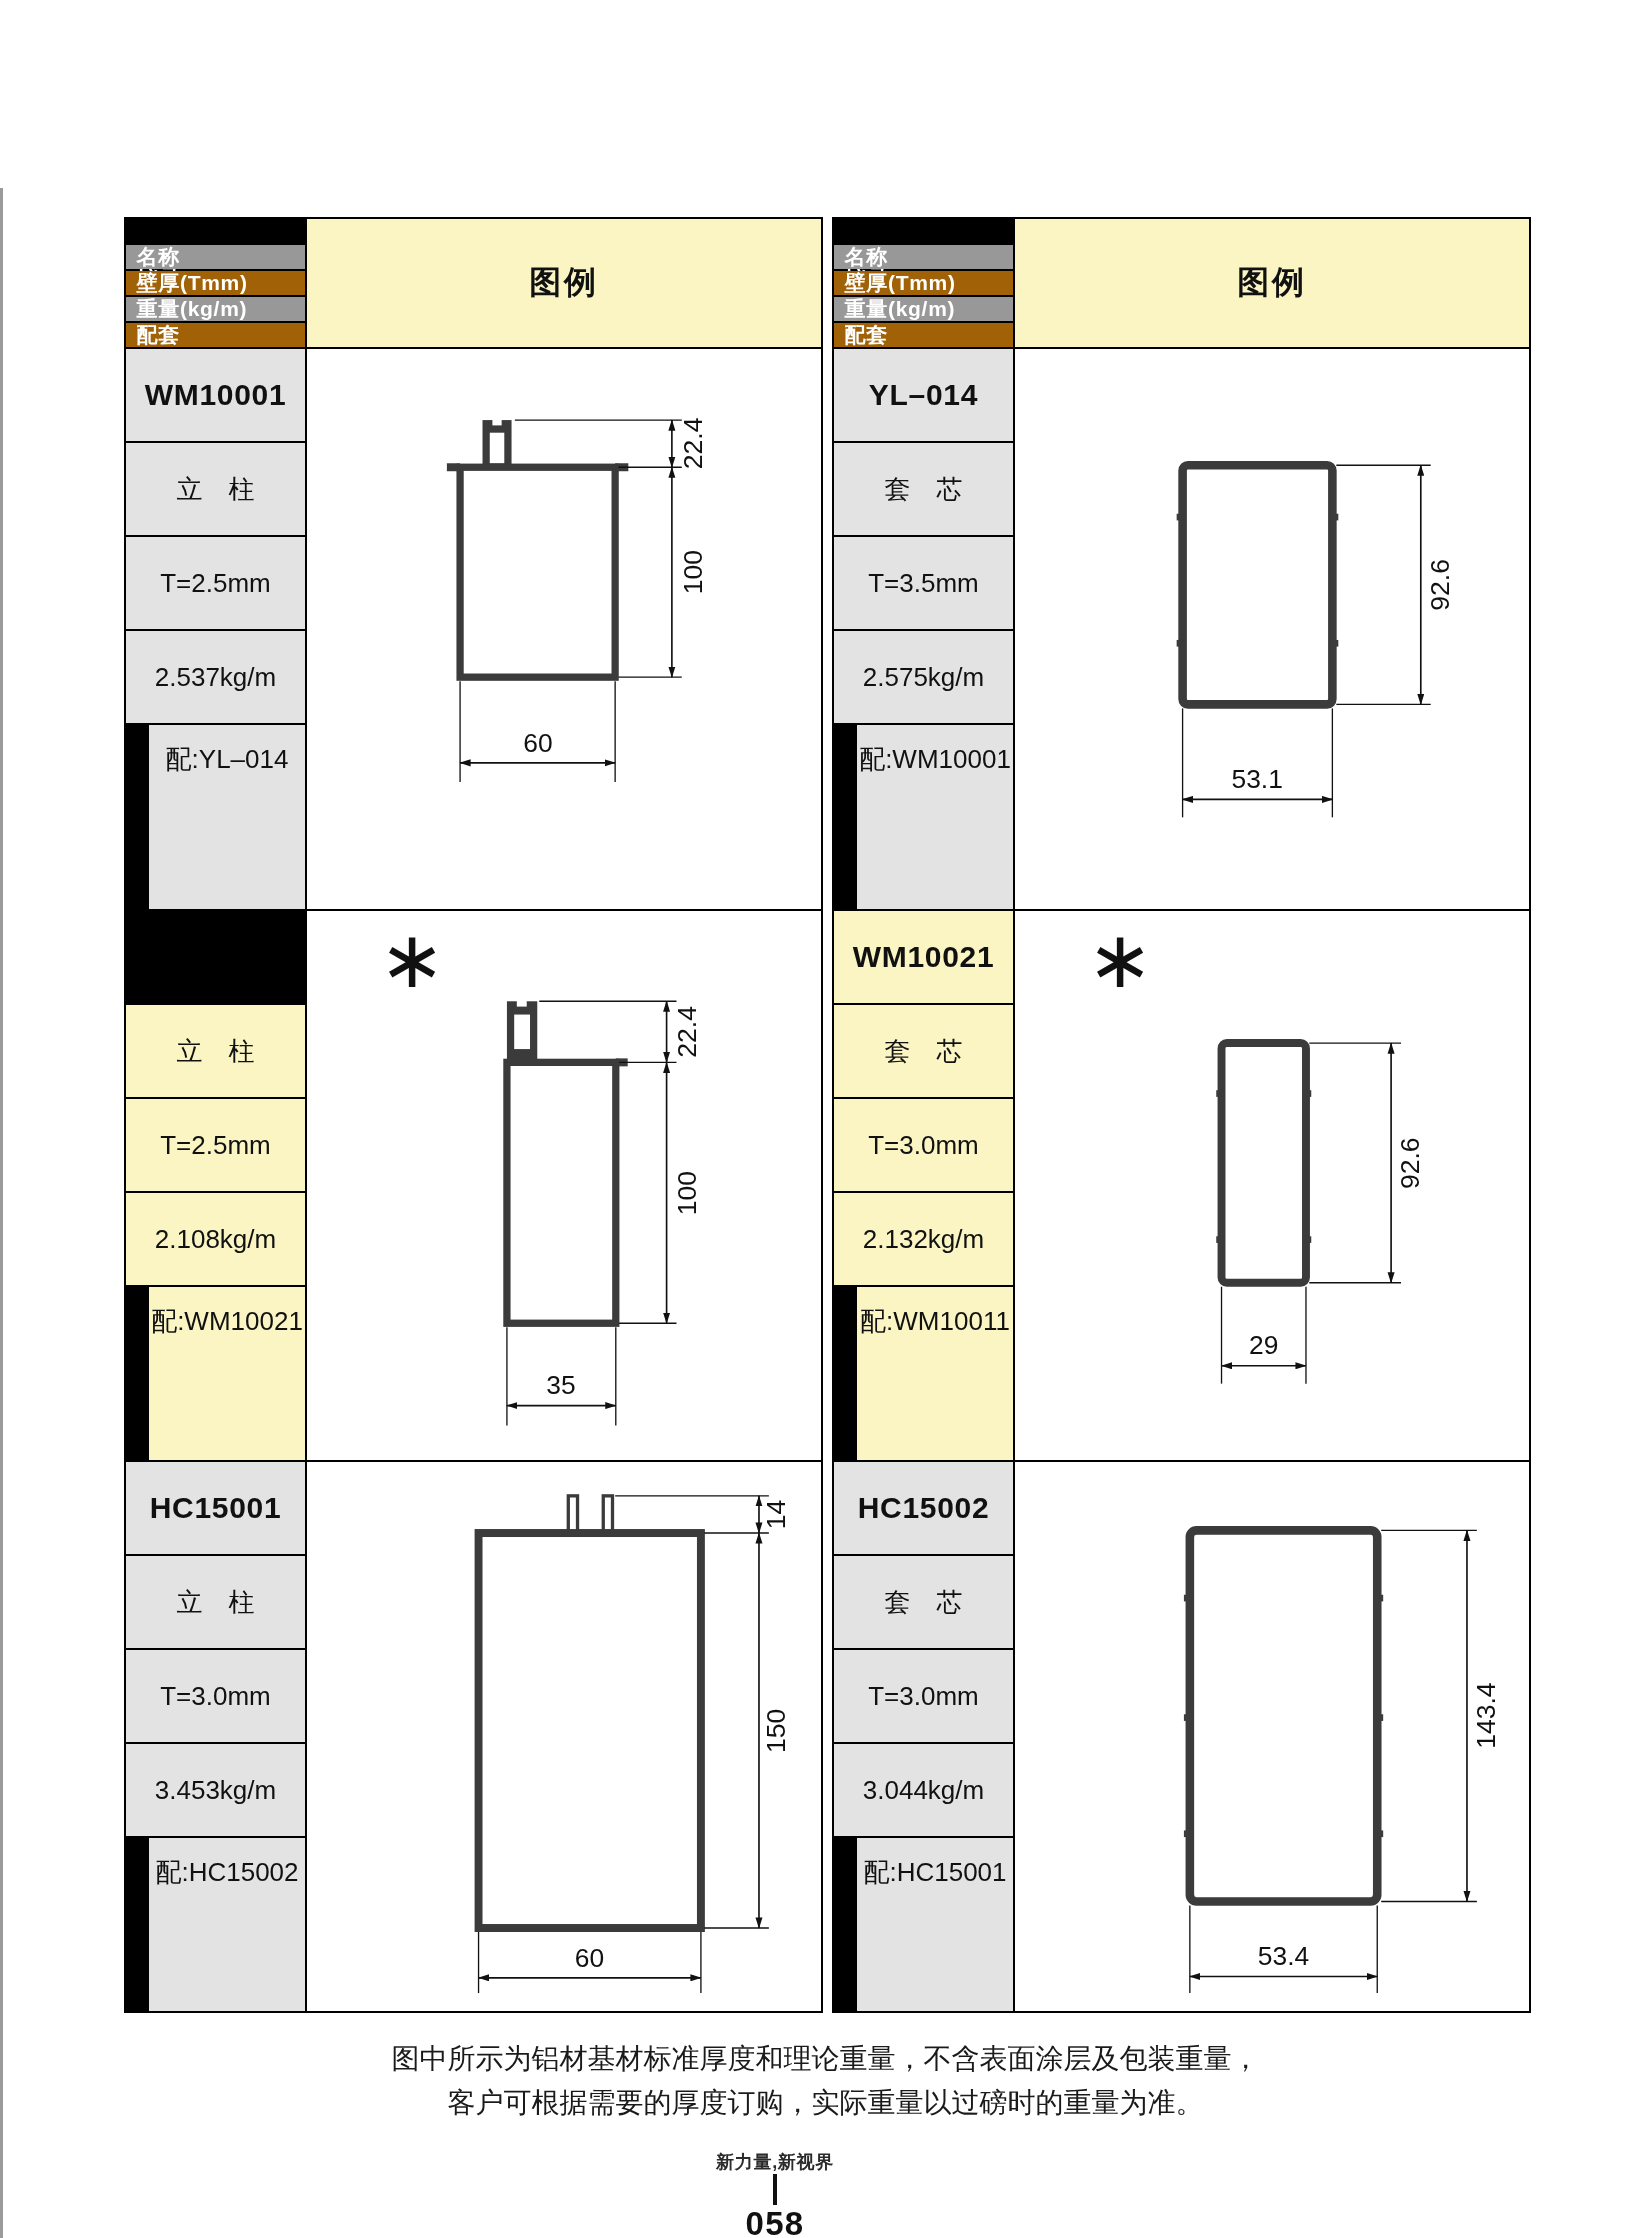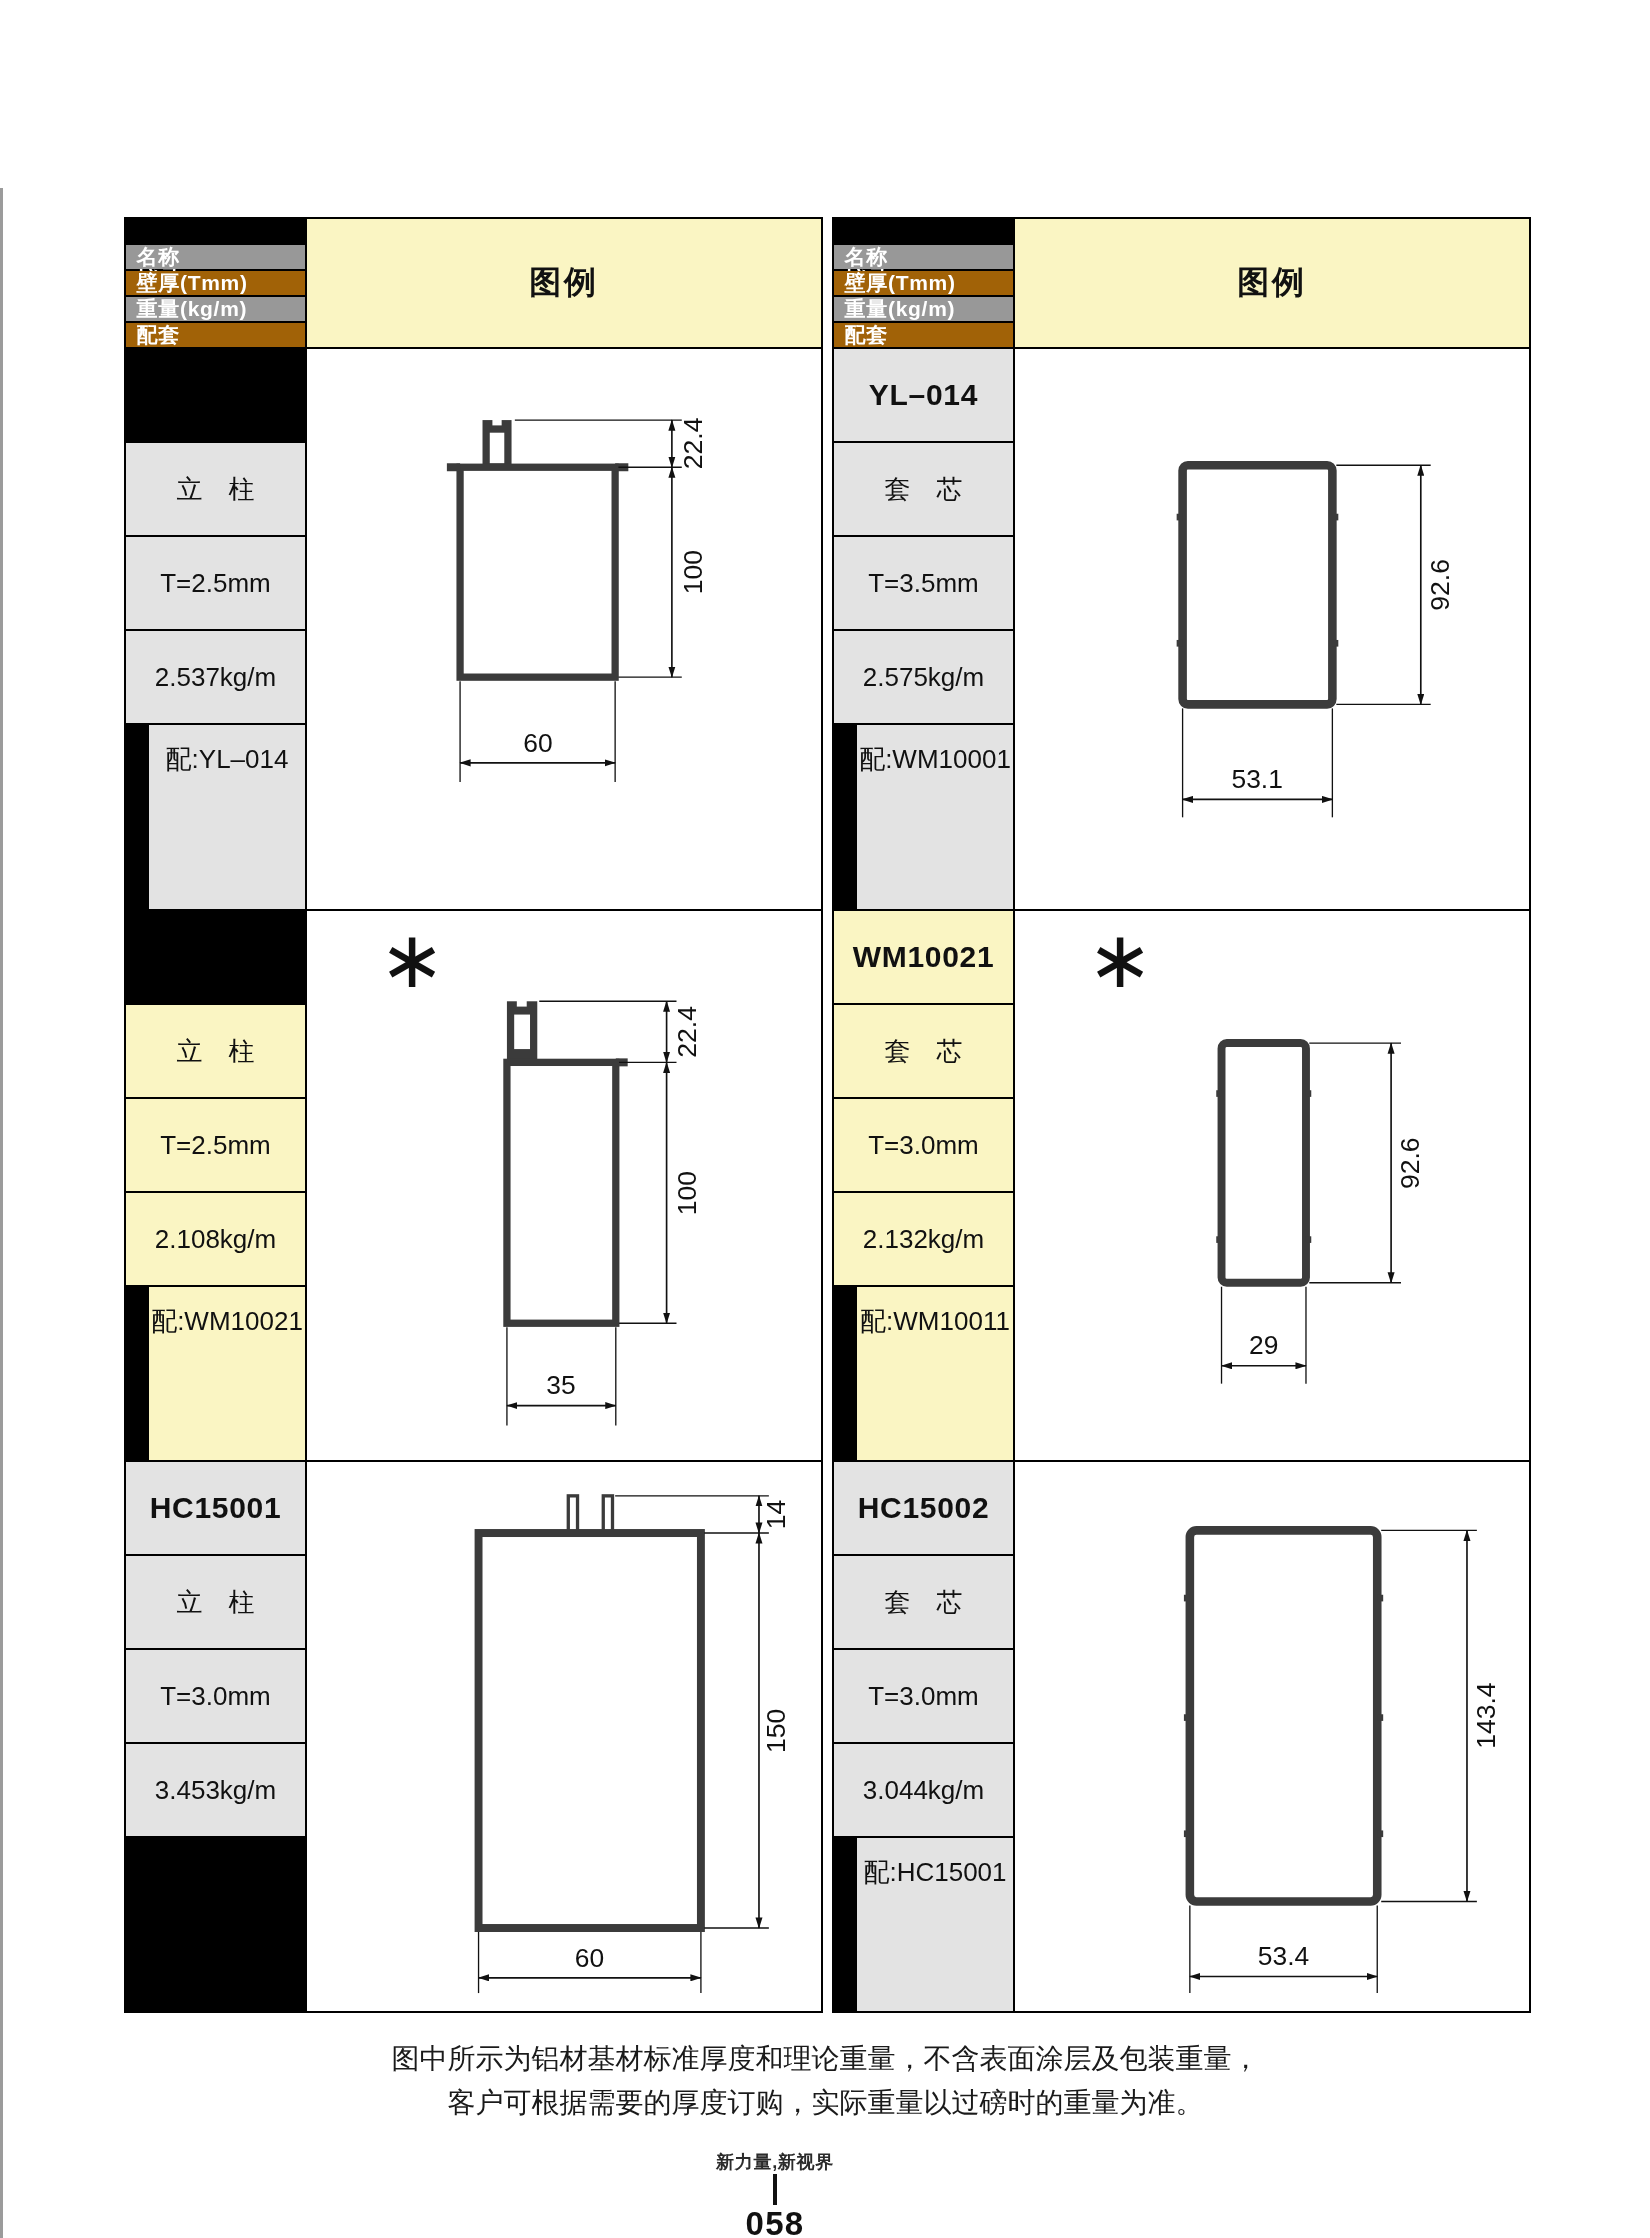--- a/index.html
+++ b/index.html
@@ -96,20 +96,21 @@
   <div class="edge-mark"></div>
 
   <div class="ptable left">
     <div class="hcell hdark" style="grid-row:1">代号</div>
     <div class="hcell hlight" style="grid-row:2">名称</div>
     <div class="hcell hmid" style="grid-row:3">壁厚(Tmm)</div>
     <div class="hcell hlight" style="grid-row:4">重量(kg/m)</div>
     <div class="hcell hmid" style="grid-row:5">配套</div>
     <div class="legend">图例</div>
 
+    <div class="cell code" style="grid-row:6">WM10001</div>
     <div class="cell" style="grid-row:7">立　柱</div>
     <div class="cell" style="grid-row:8">T=2.5mm</div>
     <div class="cell" style="grid-row:9">2.537kg/m</div>
     <div class="cell match" style="grid-row:10">配:YL–014</div>
     <div class="diag" style="grid-row:6/11">
       <svg viewBox="0 0 779 843" preserveAspectRatio="none">
 
         <rect class="fill" x="266" y="107" width="44" height="75"></rect>
         <rect class="wfill" x="277" y="126" width="22" height="46"></rect>
         <rect class="wfill" x="281" y="103" width="14" height="12"></rect>
@@ -160,20 +161,21 @@
         <text class="dtxt" transform="translate(590,182) rotate(-90)" text-anchor="middle">22.4</text>
         <text class="dtxt" transform="translate(590,425) rotate(-90)" text-anchor="middle">100</text>
         <text class="dtxt" x="385" y="728" text-anchor="middle">35</text>
       </svg>
     </div>
 
     <div class="cell code" style="grid-row:16">HC15001</div>
     <div class="cell" style="grid-row:17">立　柱</div>
     <div class="cell" style="grid-row:18">T=3.0mm</div>
     <div class="cell" style="grid-row:19">3.453kg/m</div>
+    <div class="cell match" style="grid-row:20">配:HC15002</div>
     <div class="diag" style="grid-row:16/21">
       <svg viewBox="0 0 779 827" preserveAspectRatio="none">
 
         <rect class="prof" stroke-width="5" x="396" y="51" width="14" height="62"></rect>
         <rect class="prof" stroke-width="5" x="449" y="51" width="14" height="62"></rect>
 
         <rect class="prof" stroke-width="12" x="260" y="107" width="337" height="595"></rect>
 
         <line class="ext" x1="467" y1="51" x2="700" y2="51"></line>
         <line class="ext" x1="602" y1="107" x2="700" y2="107"></line>

